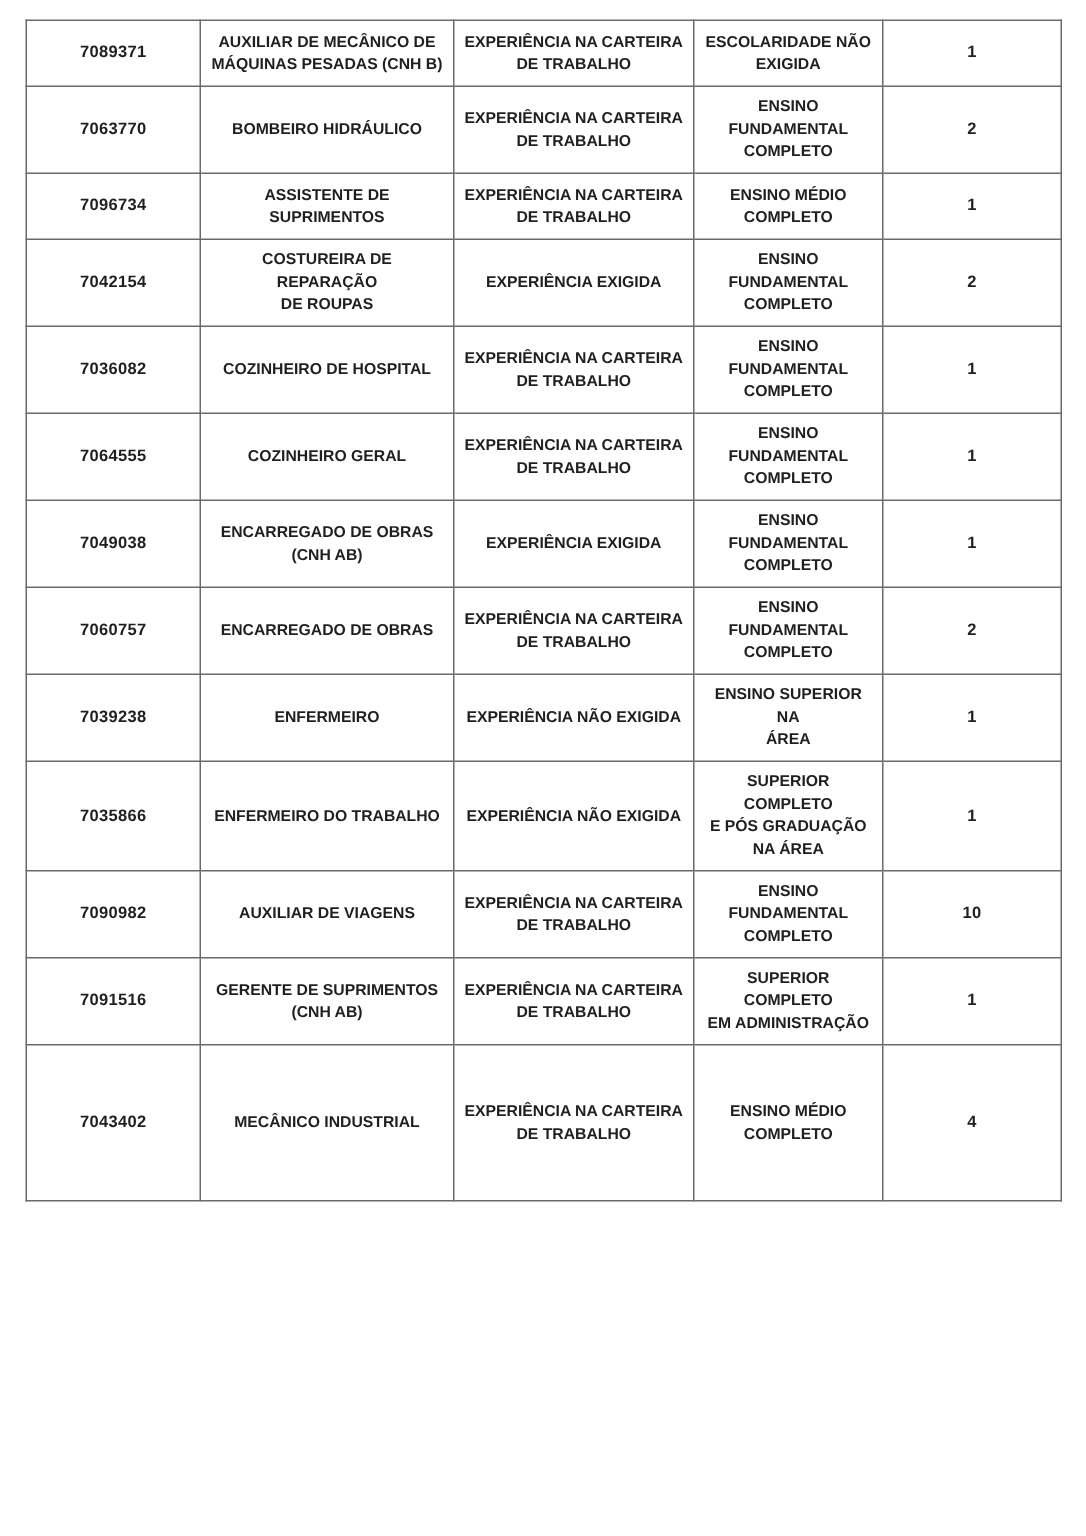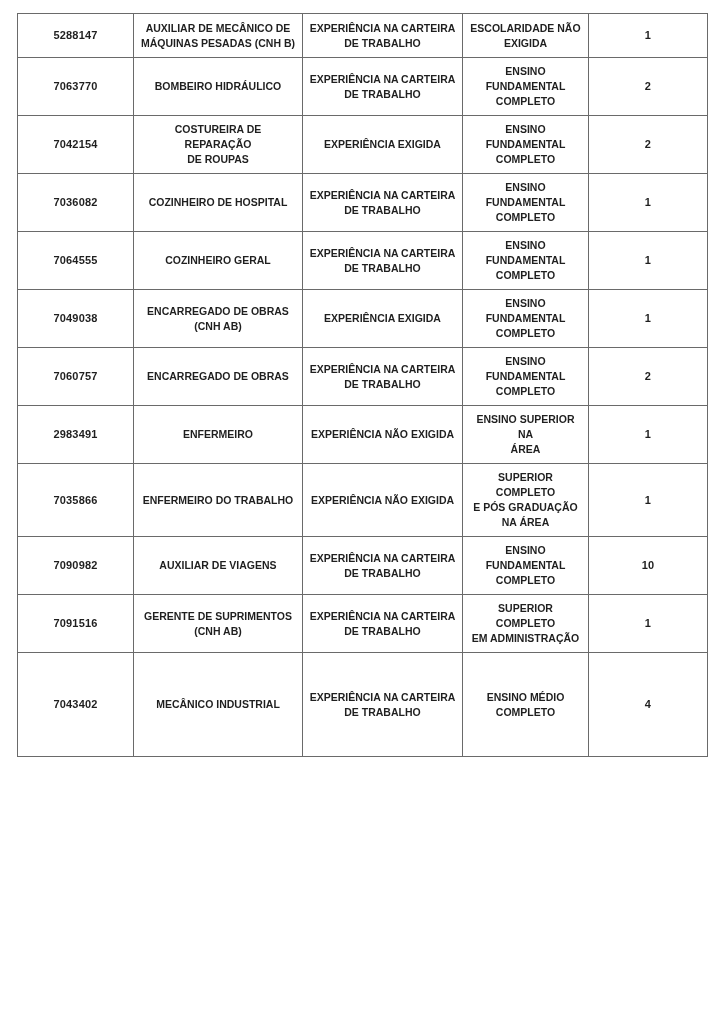--- a/index.html
+++ b/index.html
@@ -52,21 +52,21 @@
   <table class="vacancy-table">
     <colgroup>
       <col style="width:116px">
       <col style="width:169px">
       <col style="width:160px">
       <col style="width:126px">
       <col style="width:119px">
     </colgroup>
     <tbody id="table-body">
   <tr>
-    <td class="col-id">5288147</td>
+    <td class="col-id">7089371</td>
     <td class="col-title">AUXILIAR DE MECÂNICO DE
 MÁQUINAS PESADAS (CNH B)</td>
     <td class="col-exp">EXPERIÊNCIA NA CARTEIRA
 DE TRABALHO</td>
     <td class="col-edu">ESCOLARIDADE NÃO
 EXIGIDA</td>
     <td class="col-count">1</td>
   </tr>
 
   <tr>
@@ -74,20 +74,30 @@
     <td class="col-title">BOMBEIRO HIDRÁULICO</td>
     <td class="col-exp">EXPERIÊNCIA NA CARTEIRA
 DE TRABALHO</td>
     <td class="col-edu">ENSINO
 FUNDAMENTAL
 COMPLETO</td>
     <td class="col-count">2</td>
   </tr>
 
 
+  <tr>
+    <td class="col-id">7096734</td>
+    <td class="col-title">ASSISTENTE DE
+SUPRIMENTOS</td>
+    <td class="col-exp">EXPERIÊNCIA NA CARTEIRA
+DE TRABALHO</td>
+    <td class="col-edu">ENSINO MÉDIO
+COMPLETO</td>
+    <td class="col-count">1</td>
+  </tr>
 
   <tr>
     <td class="col-id">7042154</td>
     <td class="col-title">COSTUREIRA DE REPARAÇÃO
 DE ROUPAS</td>
     <td class="col-exp">EXPERIÊNCIA EXIGIDA</td>
     <td class="col-edu">ENSINO
 FUNDAMENTAL
 COMPLETO</td>
     <td class="col-count">2</td>
@@ -133,21 +143,21 @@
     <td class="col-title">ENCARREGADO DE OBRAS</td>
     <td class="col-exp">EXPERIÊNCIA NA CARTEIRA
 DE TRABALHO</td>
     <td class="col-edu">ENSINO
 FUNDAMENTAL
 COMPLETO</td>
     <td class="col-count">2</td>
   </tr>
 
   <tr>
-    <td class="col-id">2983491</td>
+    <td class="col-id">7039238</td>
     <td class="col-title">ENFERMEIRO</td>
     <td class="col-exp">EXPERIÊNCIA NÃO EXIGIDA</td>
     <td class="col-edu">ENSINO SUPERIOR NA
 ÁREA</td>
     <td class="col-count">1</td>
   </tr>
 
   <tr>
     <td class="col-id">7035866</td>
     <td class="col-title">ENFERMEIRO DO TRABALHO</td>

